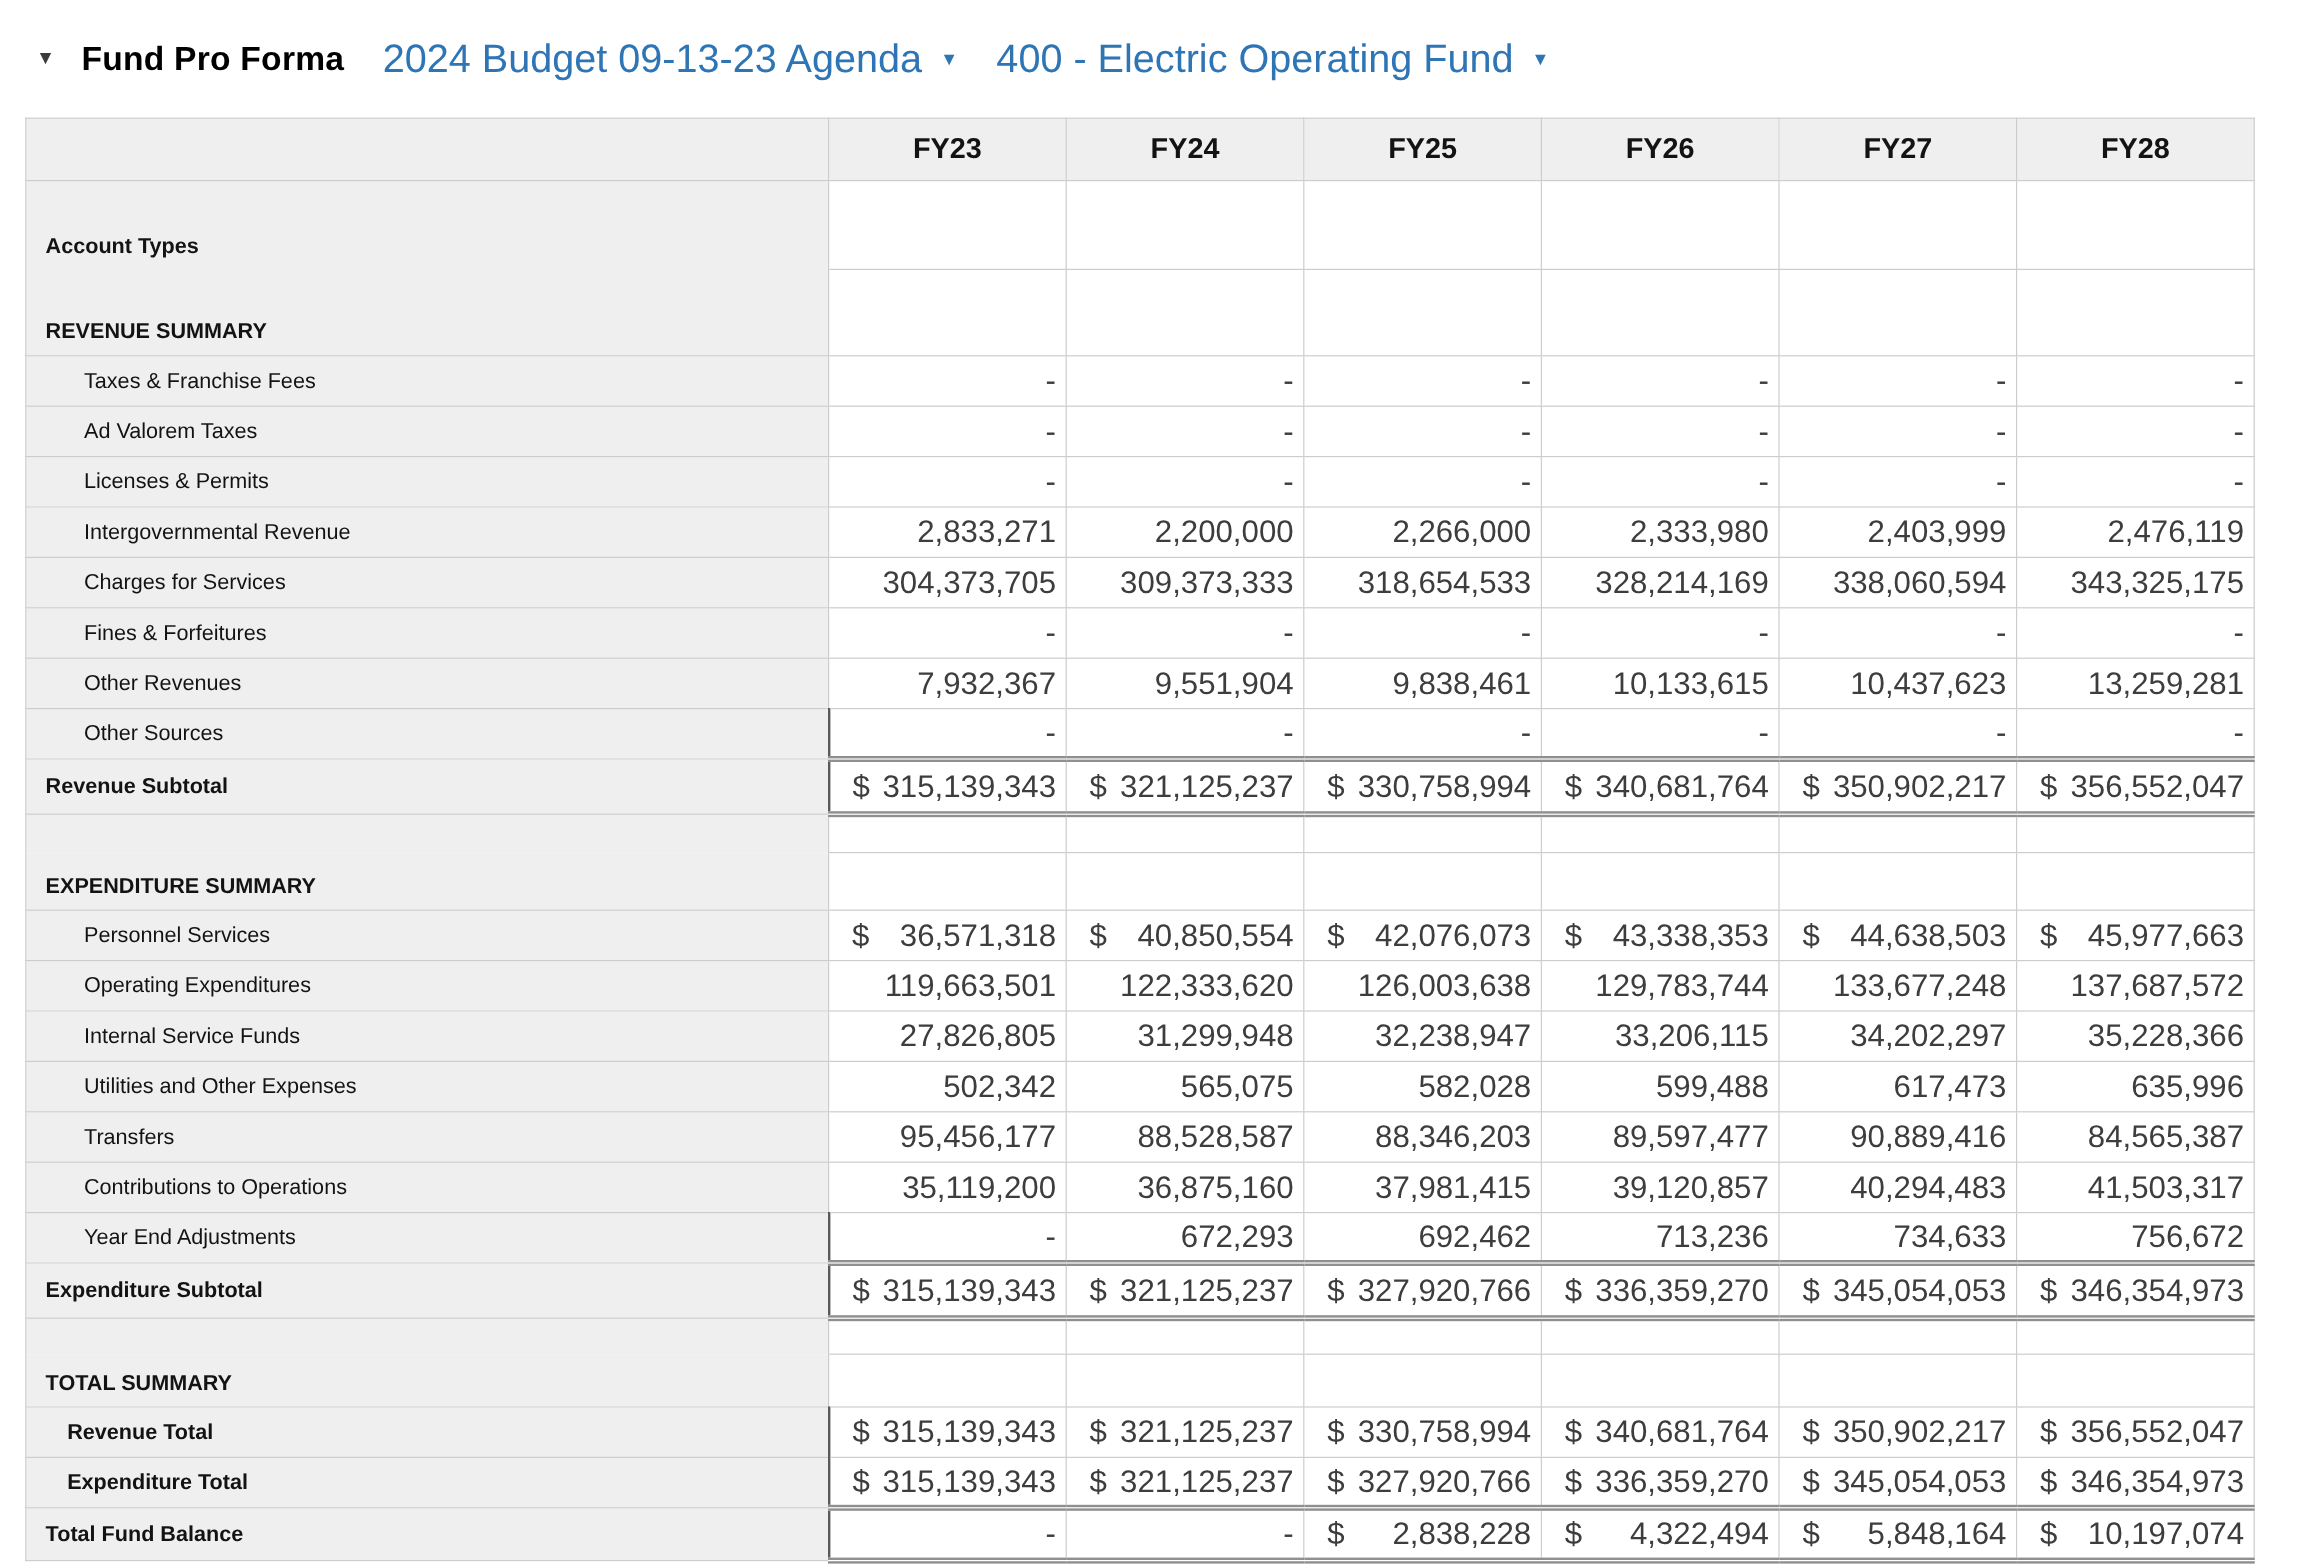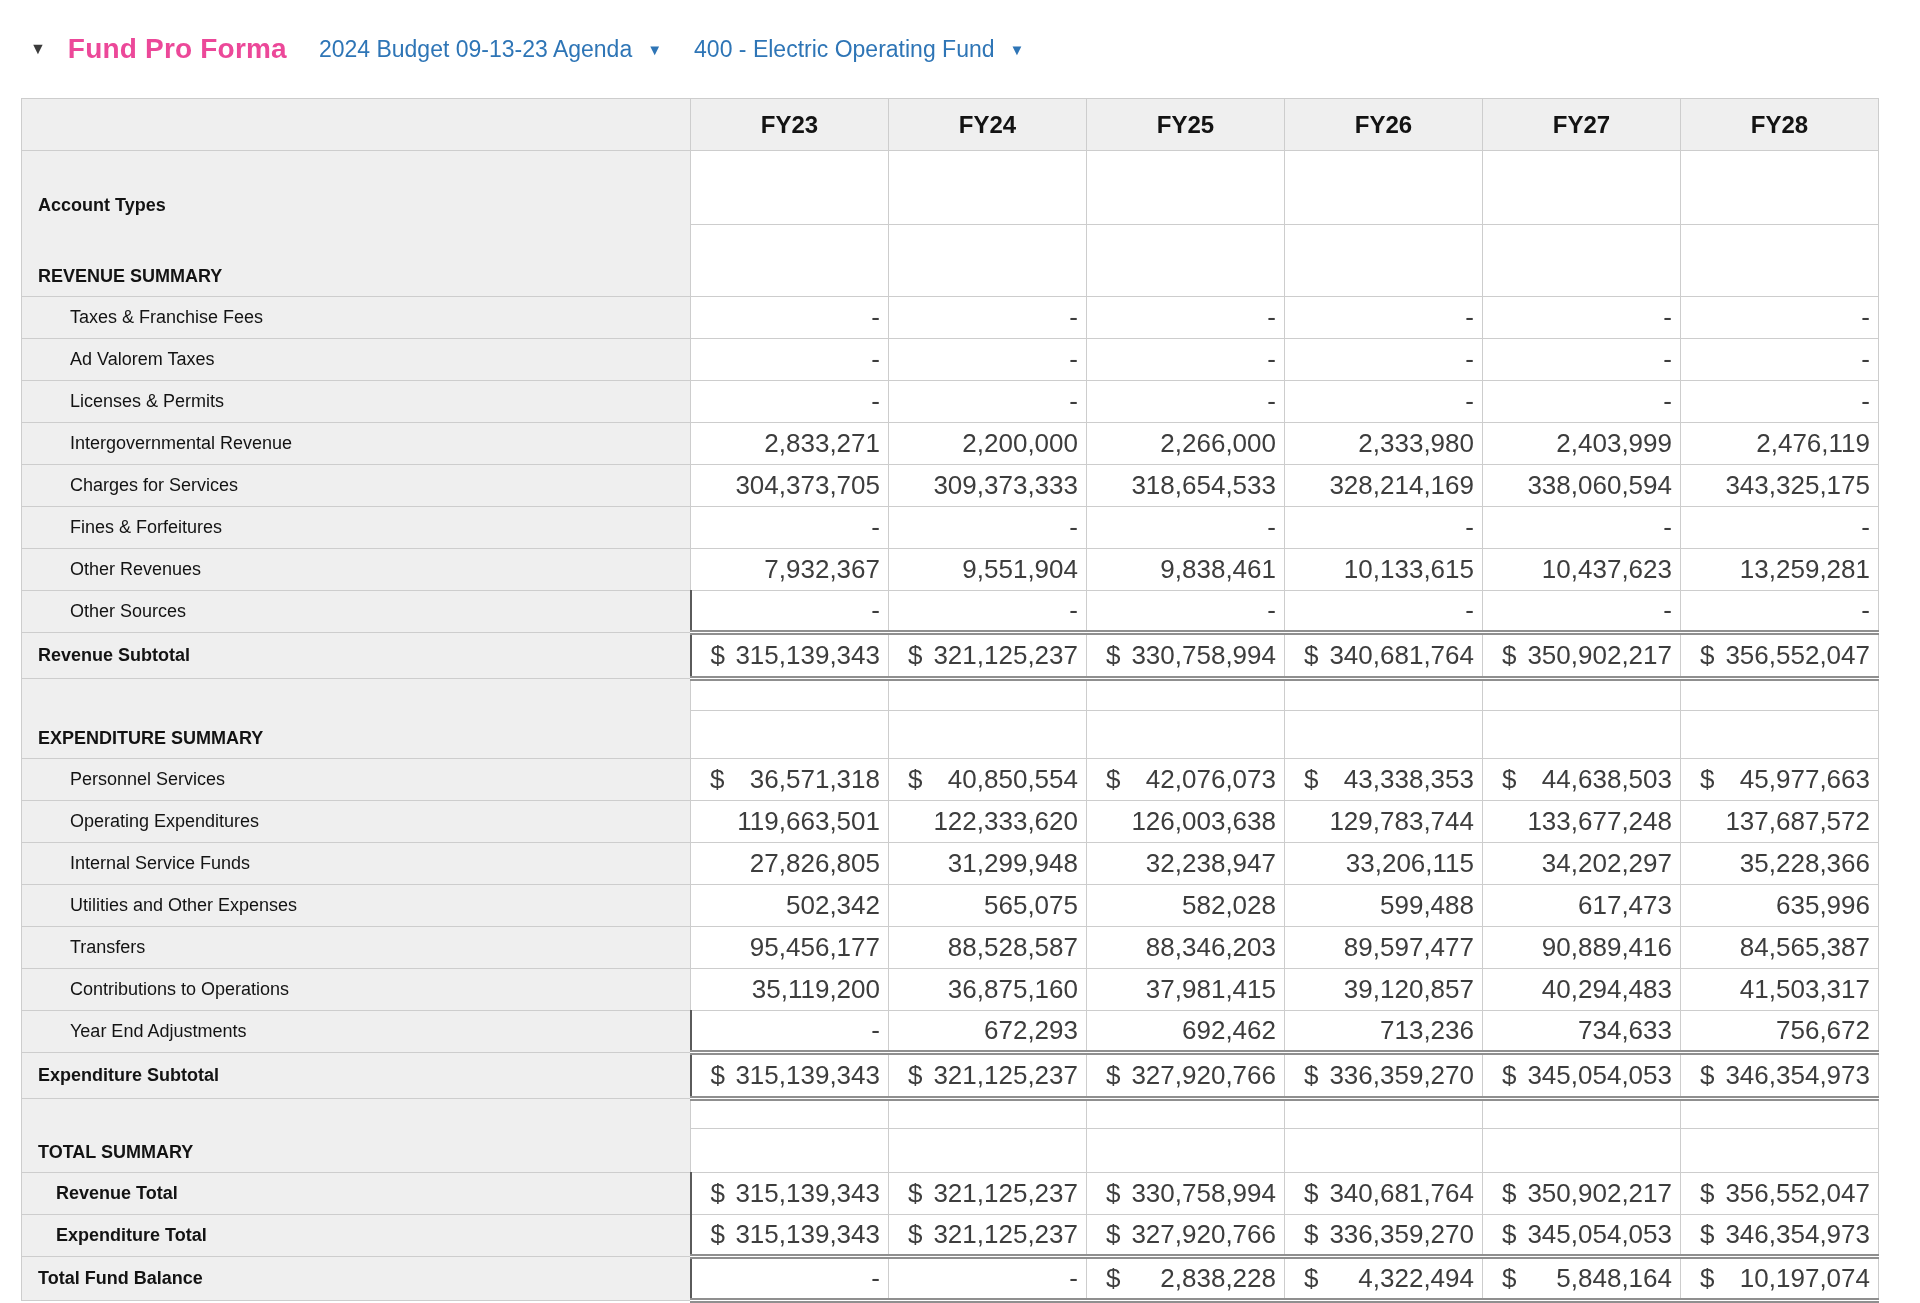--- a/index.html
+++ b/index.html
@@ -7,23 +7,23 @@
     width:1920px;height:1303px;overflow:hidden;background:#ffffff;
     font-family:"Liberation Sans",sans-serif;position:relative;
   }
   
   .topbar{
     position:absolute;left:0;top:0;width:1920px;height:98px;
     display:flex;align-items:center;padding-left:30px;box-sizing:border-box;
     background:#ffffff;
   }
   .collapse-caret{font-size:16px;color:#3b3b3b;margin-right:22px;line-height:1;cursor:pointer;}
-  .page-title{font-size:28px;font-weight:bold;color:#ec4899;letter-spacing:.2px;}
+  .page-title{font-size:28px;font-weight:bold;color:#000000;letter-spacing:.2px;}
   .dropdown{display:flex;align-items:center;margin-left:32px;cursor:pointer;}
-  .dropdown .dd-label{font-size:23px;color:#2e75b6;}
+  .dropdown .dd-label{font-size:33px;color:#2e75b6;}
   .dropdown .dd-caret{font-size:15px;color:#2e75b6;margin-left:15px;line-height:1;}
   
   table.proforma{
     position:absolute;left:21px;top:98px;width:1857px;
     border-collapse:collapse;table-layout:fixed;
     font-family:Liberation Sans, sans-serif;
   }
   col.lblcol{width:669px;}
   col.datacol{width:198px;}
   th,td{border:1px solid #cdcdcd;overflow:hidden;box-sizing:border-box;}

